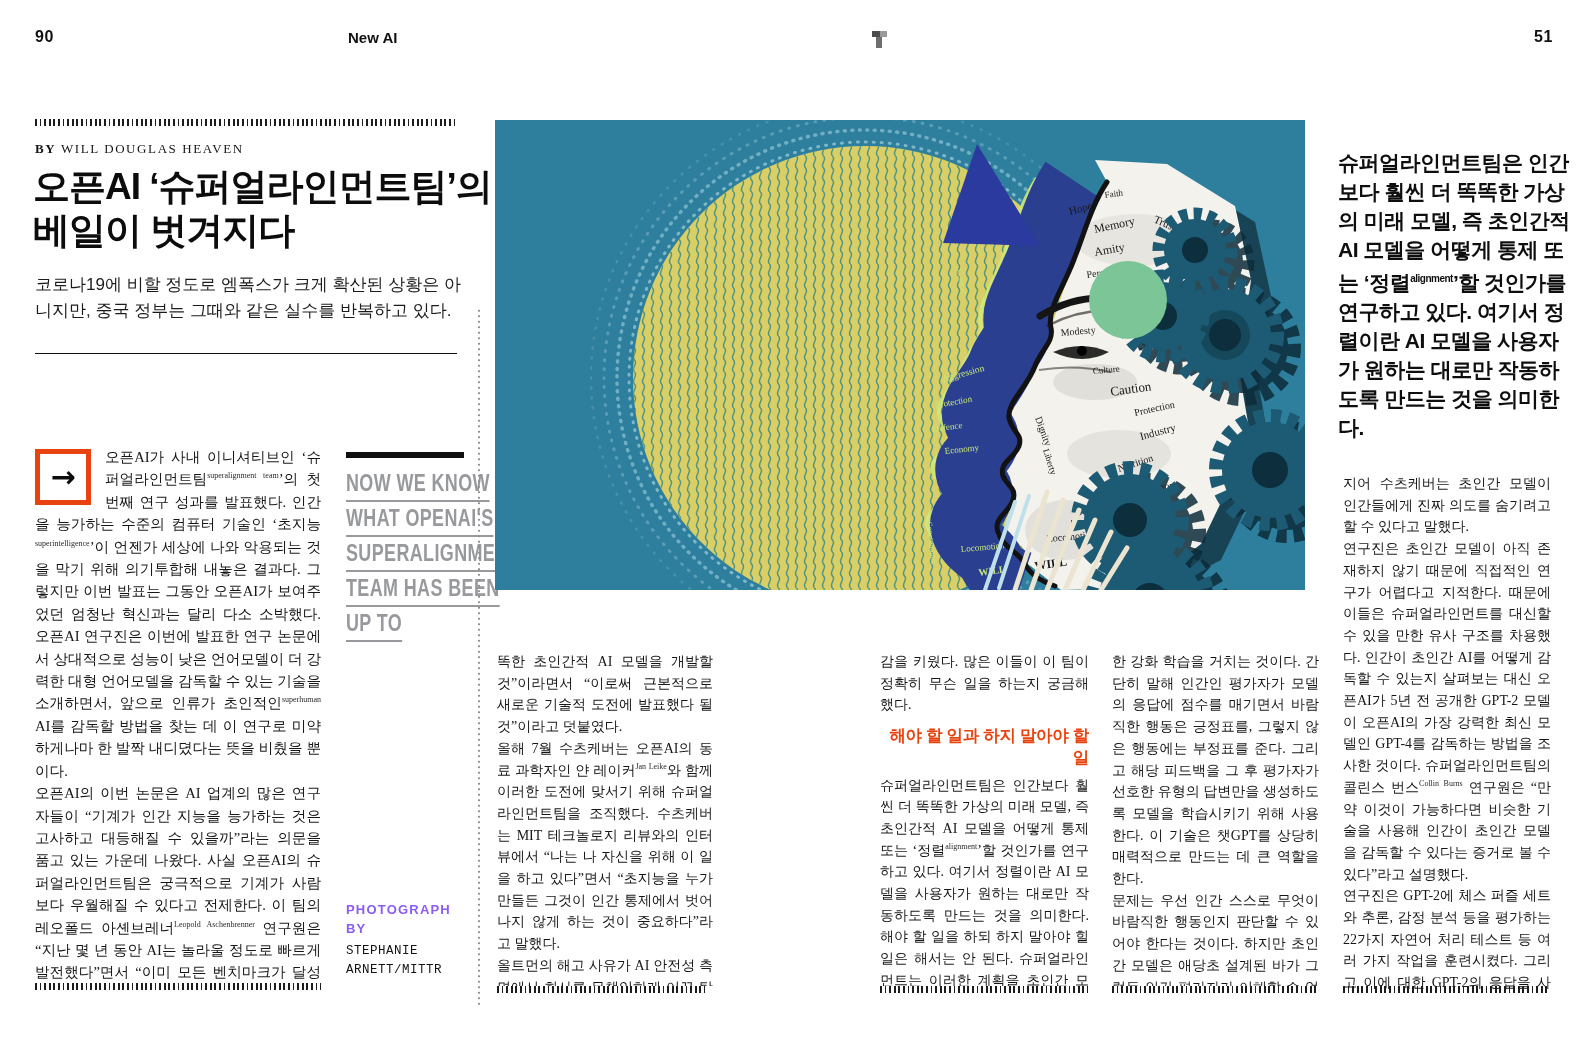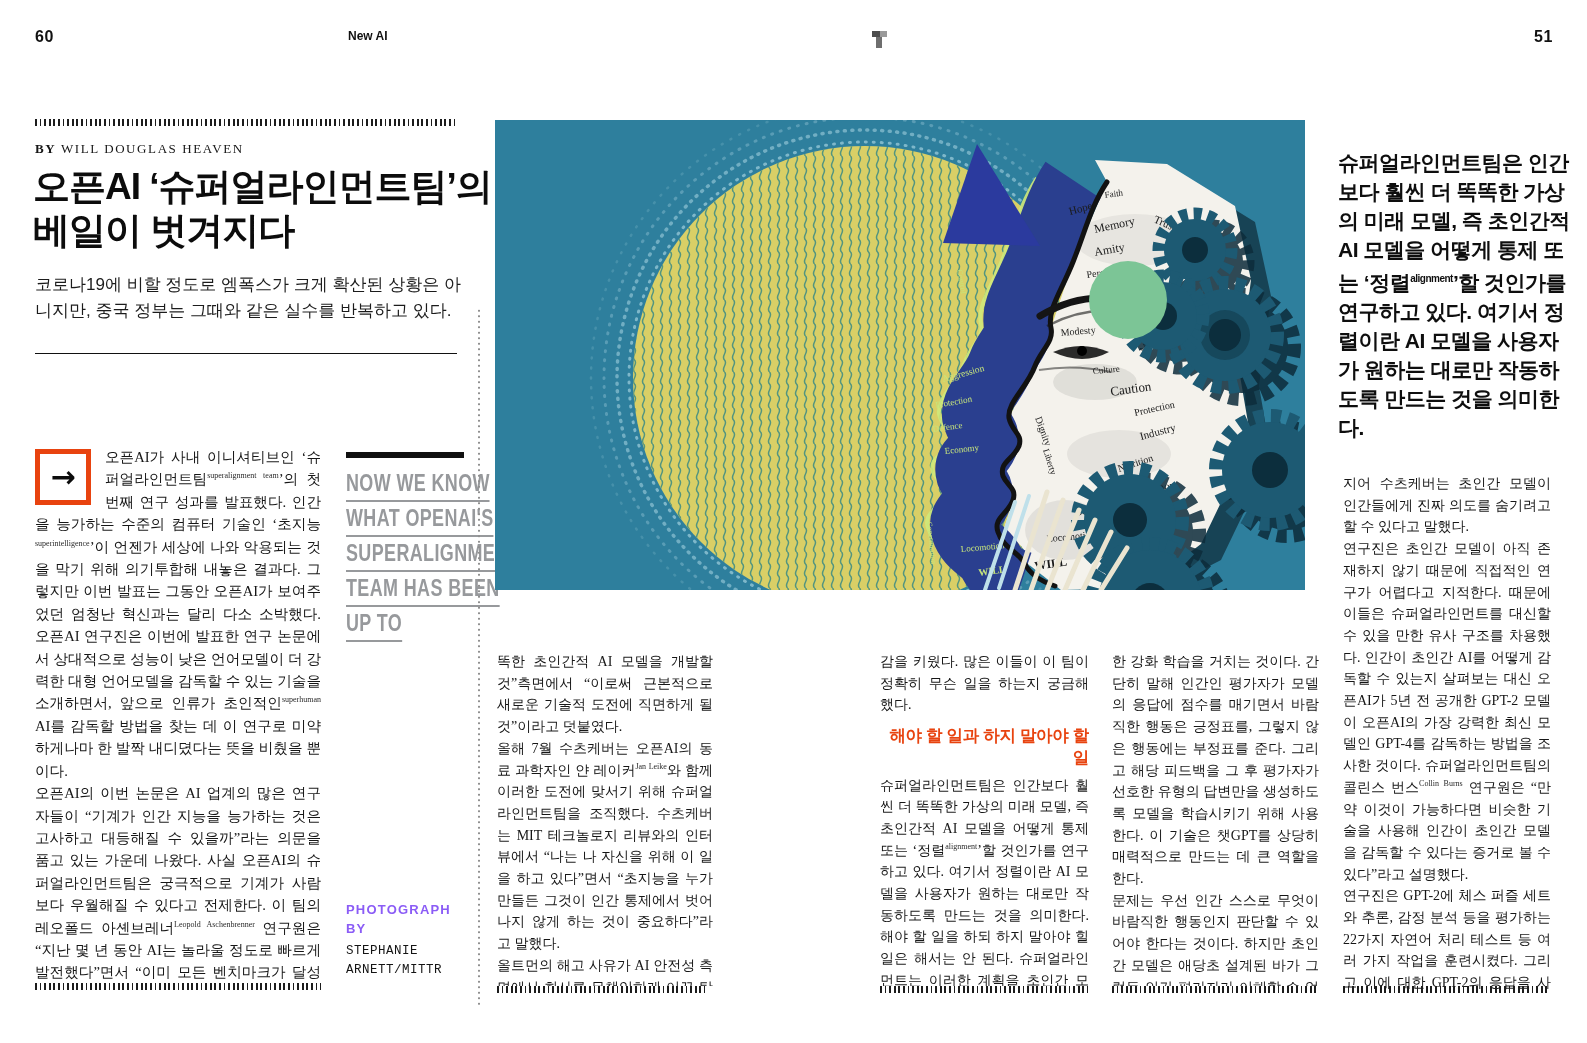--- a/index.html
+++ b/index.html
@@ -1,21 +1,21 @@
 <!DOCTYPE html>
 <html><head>
 <meta charset="utf-8">
 <style>
   html,body{margin:0;padding:0;}
   body{width:1587px;height:1043px;position:relative;background:#fff;overflow:hidden;
        font-family:"Liberation Sans","DejaVu Sans",sans-serif;color:#111;}
   .abs{position:absolute;}
   
   .pgnum{font-weight:700;font-size:16px;letter-spacing:.5px;}
-  .section{font-weight:700;font-size:12px;text-align:right;}
+  .section{font-weight:700;font-size:15px;text-align:right;}
   
   .drule{height:7px;background:repeating-linear-gradient(90deg,#1c1c1c 0 1.8px,transparent 1.8px 4.6px);}
   .thinrule{height:0;border-top:1.6px solid #111;}
   .vdots{width:2px;background-image:radial-gradient(circle,#8f8f8f .9px,transparent 1px);background-size:2px 5.5px;}
   
   .byline{font-size:13px;letter-spacing:1.6px;color:#161616;font-family:Liberation Serif, serif;}
   .byline b{letter-spacing:1.6px;}
   .title{font-weight:800;font-size:37px;line-height:1.2;letter-spacing:-1px;color:#0c0c0c;}
   .dek{font-size:17px;line-height:1.52;color:#1b1b1b;width:436px;}
   
@@ -43,21 +43,21 @@
   .pullquote sup{font-size:10px;font-weight:700;}
   
   .tlogo{width:15px;height:17px;}
   .tlogo .arm-d{position:absolute;left:0;top:0;width:8px;height:6px;background:#4c4c4c;}
   .tlogo .arm-l{position:absolute;left:8px;top:0;width:7px;height:6px;background:#9a9a9a;}
   .tlogo .stem{position:absolute;left:4px;top:6px;width:6px;height:11px;background:#6e6e6e;}
 </style>
 </head>
 <body>
 
-<div class="abs pgnum" style="left:35px;top:28px;">60</div>
+<div class="abs pgnum" style="left:35px;top:28px;">90</div>
 <div class="abs section" style="left:348px;top:29px;">New AI</div>
 <div class="abs pgnum" style="left:1534px;top:28px;">51</div>
 <div class="abs tlogo" style="left:872px;top:31px;">
   <div class="arm-d"></div>
     <div class="arm-l"></div>
     <div class="stem"></div>
 </div>
 
 <div class="abs drule" style="left:35px;top:119px;width:422px;"></div>
 <div class="abs byline" style="left:35px;top:141px;">
@@ -244,21 +244,21 @@
     <line x1="600" y1="400" x2="570" y2="470" stroke="#eae4d0" stroke-width="5"></line>
     <line x1="616" y1="412" x2="588" y2="470" stroke="#eae4d0" stroke-width="5"></line>
     <line x1="632" y1="428" x2="606" y2="470" stroke="#eae4d0" stroke-width="5"></line>
   </g>
 </svg>
 </div>
 
 <div class="abs pullquote" style="left:1338px;top:148px;"><span>슈퍼얼라인먼트팀은 인간보다 훨씬 더 똑똑한 가상의 미래 모델, 즉 초인간적 AI 모델을 어떻게 통제 또는 ‘정렬</span><sup>alignment</sup><span>’할 것인가를 연구하고 있다. 여기서 정렬이란 AI 모델을 사용자가 원하는 대로만 작동하도록 만드는 것을 의미한다.</span></div>
 
 <div class="abs col" style="left:497px;top:651px;width:216px;height:335px;overflow:hidden;">
-  <p>똑한 초인간적 AI 모델을 개발할 것”측면에서 “이로써 근본적으로 새로운 기술적 도전에 직면하게 될 것”이라고 덧붙였다.</p>
+  <p>똑한 초인간적 AI 모델을 개발할 것”이라면서 “이로써 근본적으로 새로운 기술적 도전에 발표했다 될 것”이라고 덧붙였다.</p>
   <p><span>올해 7월 수츠케버는 오픈AI의 동료 과학자인 얀 레이커</span><sup>Jan Leike</sup><span>와 함께 이러한 도전에 맞서기 위해 슈퍼얼라인먼트팀을 조직했다. 수츠케버는 MIT 테크놀로지 리뷰와의 인터뷰에서 “나는 나 자신을 위해 이 일을 하고 있다”면서 “초지능을 누가 만들든 그것이 인간 통제에서 벗어나지 않게 하는 것이 중요하다”라고 말했다.</span></p>
   <p>올트먼의 해고 사유가 AI 안전성 측면에서 회사를 무책임하게 이끈 탓이라는 추측이 떠도는 가운데 수츠케버의 슈퍼얼라인먼트팀은 떠들썩한 언론 뒤에서 조용히 존재</p>
 </div>
 <div class="abs drule" style="left:497px;top:986px;width:208px;"></div>
 
 <div class="abs col" style="left:880px;top:651px;width:209px;height:335px;overflow:hidden;">
   <p>감을 키웠다. 많은 이들이 이 팀이 정확히 무슨 일을 하는지 궁금해했다.</p>
   <p class="subhead">해야 할 일과 하지 말아야 할 일</p>
   <p><span>슈퍼얼라인먼트팀은 인간보다 훨씬 더 똑똑한 가상의 미래 모델, 즉 초인간적 AI 모델을 어떻게 통제 또는 ‘정렬</span><sup>alignment</sup><span>’할 것인가를 연구하고 있다. 여기서 정렬이란 AI 모델을 사용자가 원하는 대로만 작동하도록 만드는 것을 의미한다. 해야 할 일을 하되 하지 말아야 힐 일은 해서는 안 된다. 슈퍼얼라인먼트는 이러한 계획을 초인간 모델에 적용한 개념이다.</span></p>
 

